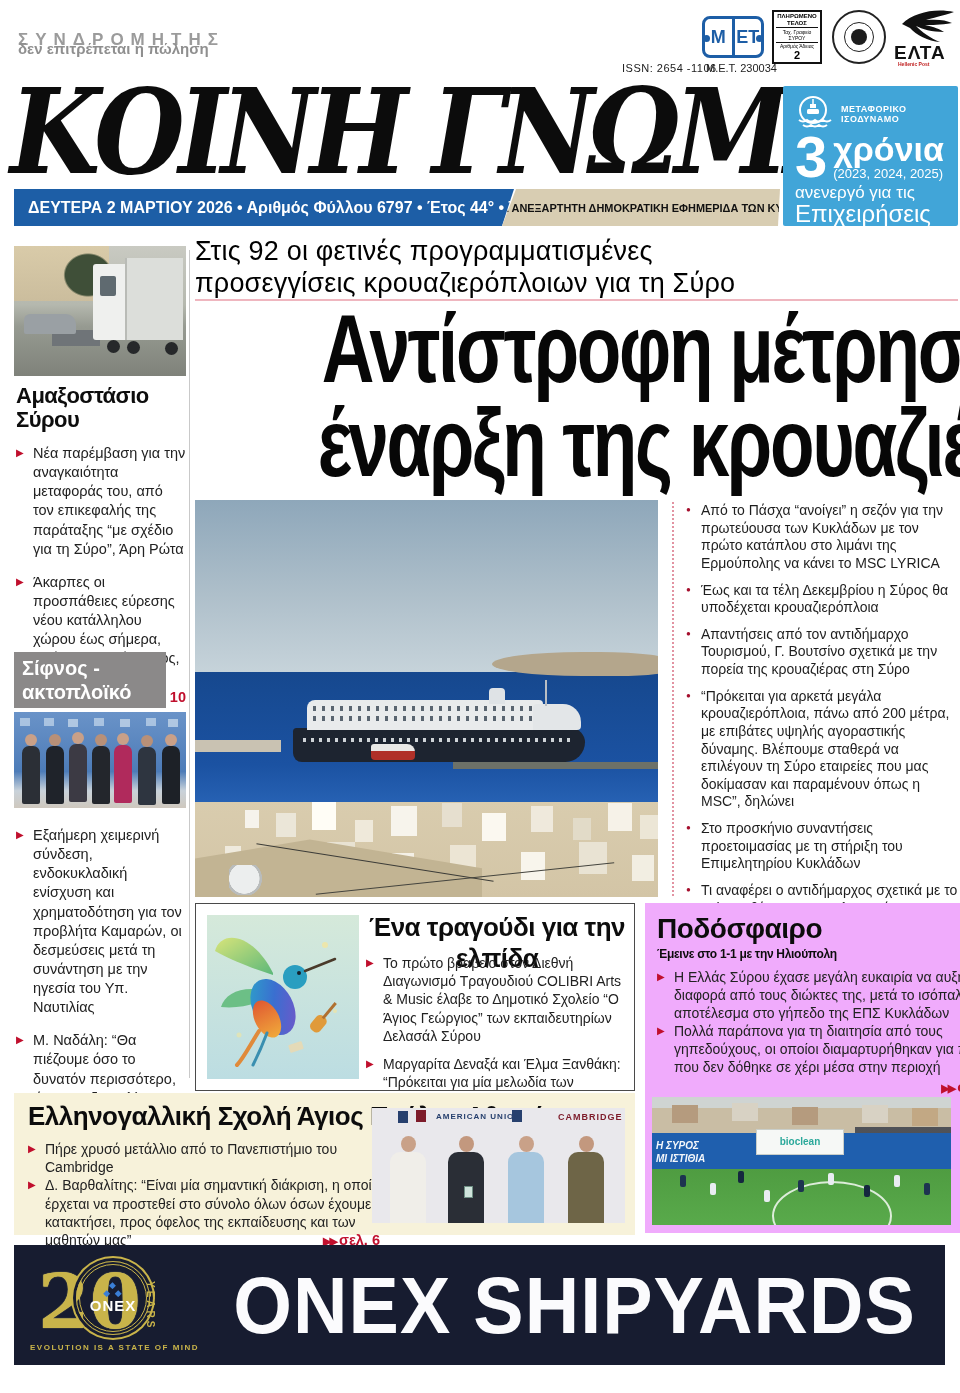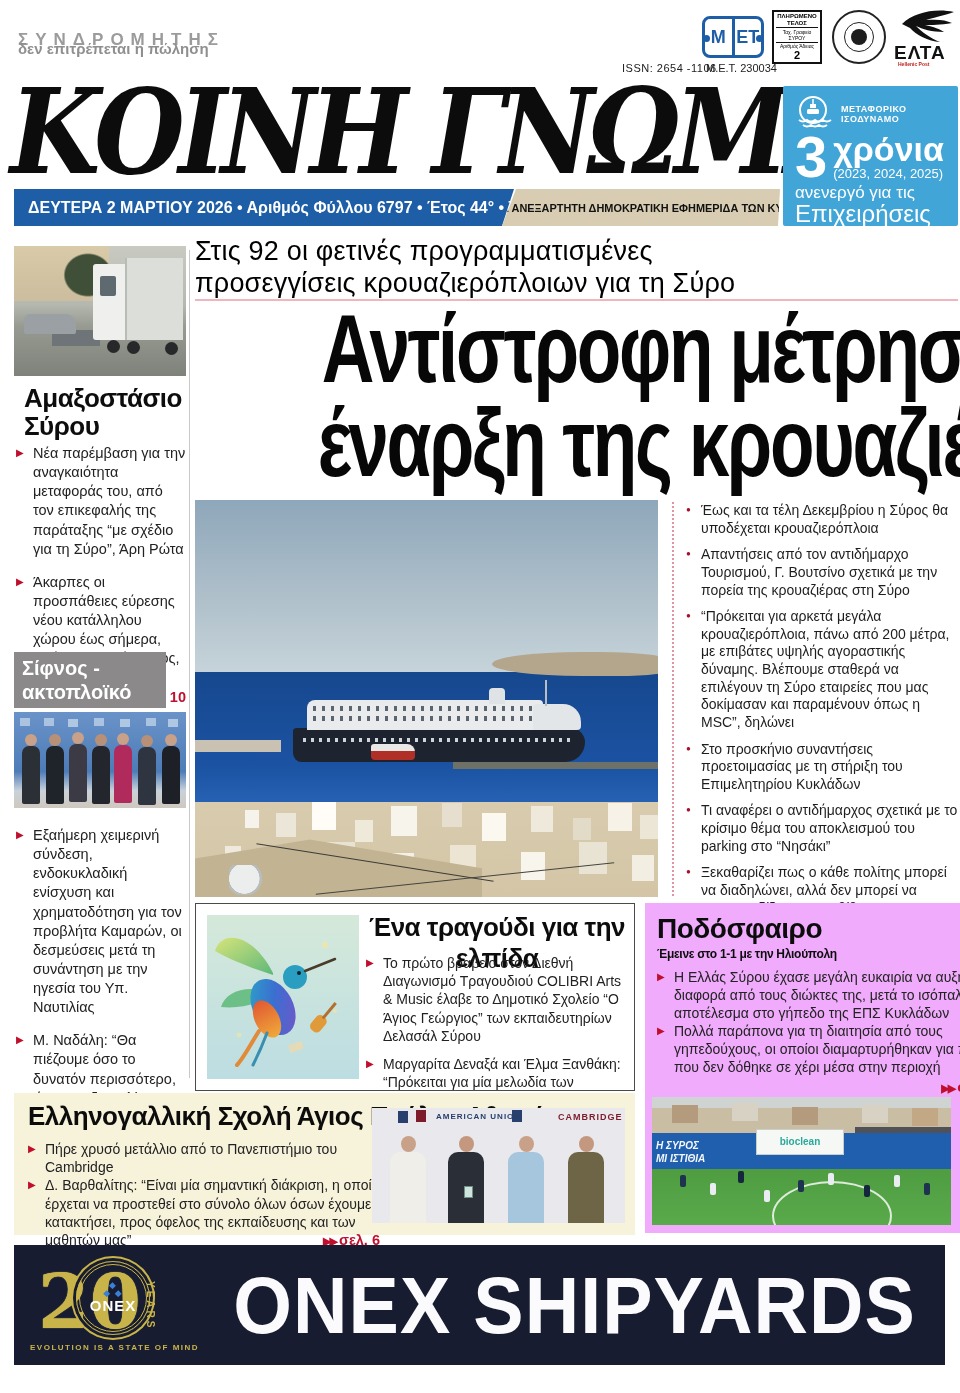--- a/index.html
+++ b/index.html
@@ -61,21 +61,21 @@
 
   .photo-truck { position:absolute; left:14px; top:246px; width:172px; height:130px; background:linear-gradient(180deg,#c9cac2 0%,#b5b8ae 45%,#969a91 62%,#7f827a 100%); overflow:hidden; }
   .photo-truck .t-bldg { position:absolute; left:0; top:0; width:55%; height:42%; background:linear-gradient(180deg,#d9cba9,#cbbd9d); }
   .photo-truck .t-tree { position:absolute; left:26%; top:2%; width:34%; height:40%; background:radial-gradient(ellipse at center,#3f4f38 0 55%,transparent 60%); }
   .photo-truck .t-truck { position:absolute; left:46%; top:14%; width:52%; height:58%; background:#eff0ee; border-radius:3px; }
   .photo-truck .t-truck::before { content:""; position:absolute; right:0; top:-8%; width:62%; height:108%; background:#dcdeda; border-left:2px solid #b9bbb6; }
   .photo-truck .t-truck::after { content:""; position:absolute; left:8%; top:16%; width:18%; height:26%; background:#5f6a70; border-radius:2px; }
   .photo-truck .t-wheels { position:absolute; left:54%; top:72%; width:13px; height:13px; border-radius:50%; background:#26282a; box-shadow:58px 2px 0 #26282a, 20px 1px 0 #26282a; }
   .photo-truck .t-car { position:absolute; left:6%; top:52%; width:30%; height:16%; background:#9aa0a4; border-radius:6px 10px 2px 2px; box-shadow:26px 14px 0 -2px #6f7478; }
 
-  .story-title { position:absolute; left:16px; width:172px; font-size:26px; font-weight:bold; color:#0d0d0d; line-height:1.08; letter-spacing:-.5px;margin-left:8px; }
+  .story-title { position:absolute; left:16px; width:172px; font-size:22px; font-weight:bold; color:#0d0d0d; line-height:1.08; letter-spacing:-.5px; }
   .story1-title { top:384px; }
 
   .bullets { position:absolute; display:flex; flex-direction:column; }
   .b-item { position:relative; padding-left:17px; font-size:14.5px; line-height:1.32; color:#222; }
   .b-item::before { content:"▶"; position:absolute; left:0; top:2px; font-size:10px; color:#c00f2d; }
   .pref { float:right; color:#c00f2d; font-weight:bold; font-size:14.5px; white-space:nowrap; }
   .pref .arr { font-size:11px; letter-spacing:-2px; margin-right:3px; }
   .pref-line { text-align:right; color:#c00f2d; font-weight:bold; font-size:15px; }
   .pref-line .arr { font-size:11px; letter-spacing:-2px; margin-right:3px; }
 
@@ -316,20 +316,21 @@
       <span class="ps-roof"></span>
       <span class="ps-dish"></span>
       <span class="ps-wire1"></span>
       <span class="ps-wire2"></span>
     </div>
   </div>
 
   <div class="lead-divider"></div>
 
   <div class="bullets lead-bullets">
+    <div class="b-item">Από το Πάσχα “ανοίγει” η σεζόν για την πρωτεύουσα των Κυκλάδων με τον πρώτο κατάπλου στο λιμάνι της Ερμούπολης να κάνει το MSC LYRICA</div>
     <div class="b-item">Έως και τα τέλη Δεκεμβρίου η Σύρος θα υποδέχεται κρουαζιερόπλοια</div>
     <div class="b-item">Απαντήσεις από τον αντιδήμαρχο Τουρισμού, Γ. Βουτσίνο σχετικά με την πορεία της κρουαζιέρας στη Σύρο</div>
     <div class="b-item">“Πρόκειται για αρκετά μεγάλα κρουαζιερόπλοια, πάνω από 200 μέτρα, με επιβάτες υψηλής αγοραστικής δύναμης. Βλέπουμε σταθερά να επιλέγουν τη Σύρο εταιρείες που μας δοκίμασαν και παραμένουν όπως η MSC”, δηλώνει</div>
     <div class="b-item">Στο προσκήνιο συναντήσεις προετοιμασίας με τη στήριξη του Επιμελητηρίου Κυκλάδων</div>
     <div class="b-item">Τι αναφέρει ο αντιδήμαρχος σχετικά με το κρίσιμο θέμα του αποκλεισμού του parking στο “Νησάκι”</div>
     <div class="b-item">
       <span>Ξεκαθαρίζει πως ο κάθε πολίτης μπορεί να διαδηλώνει, αλλά δεν μπορεί να παρεμποδίζει την αποβίβαση επισκεπτών</span>
       <span class="pref"><span class="arr">▶▶</span><span>σελ. 11</span></span>
     </div>
   </div>

